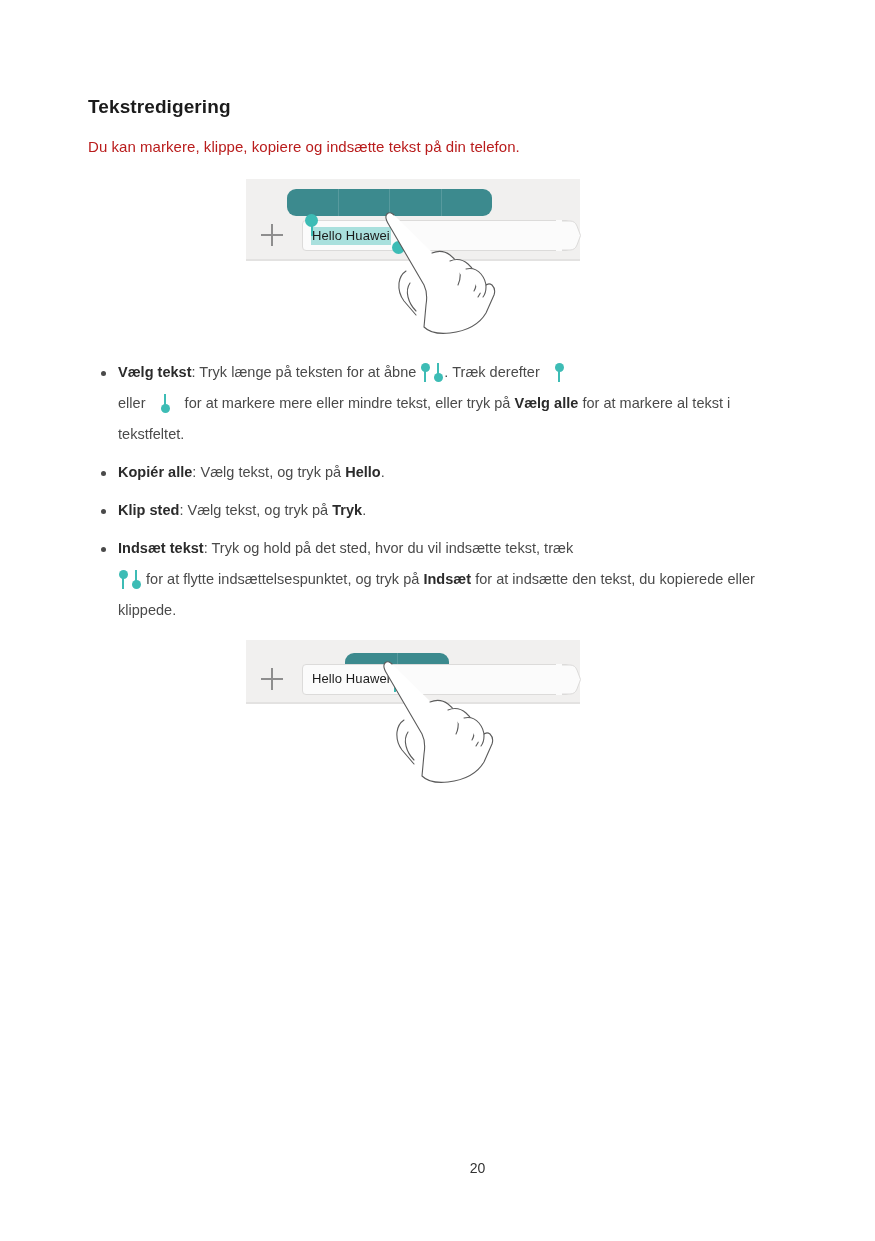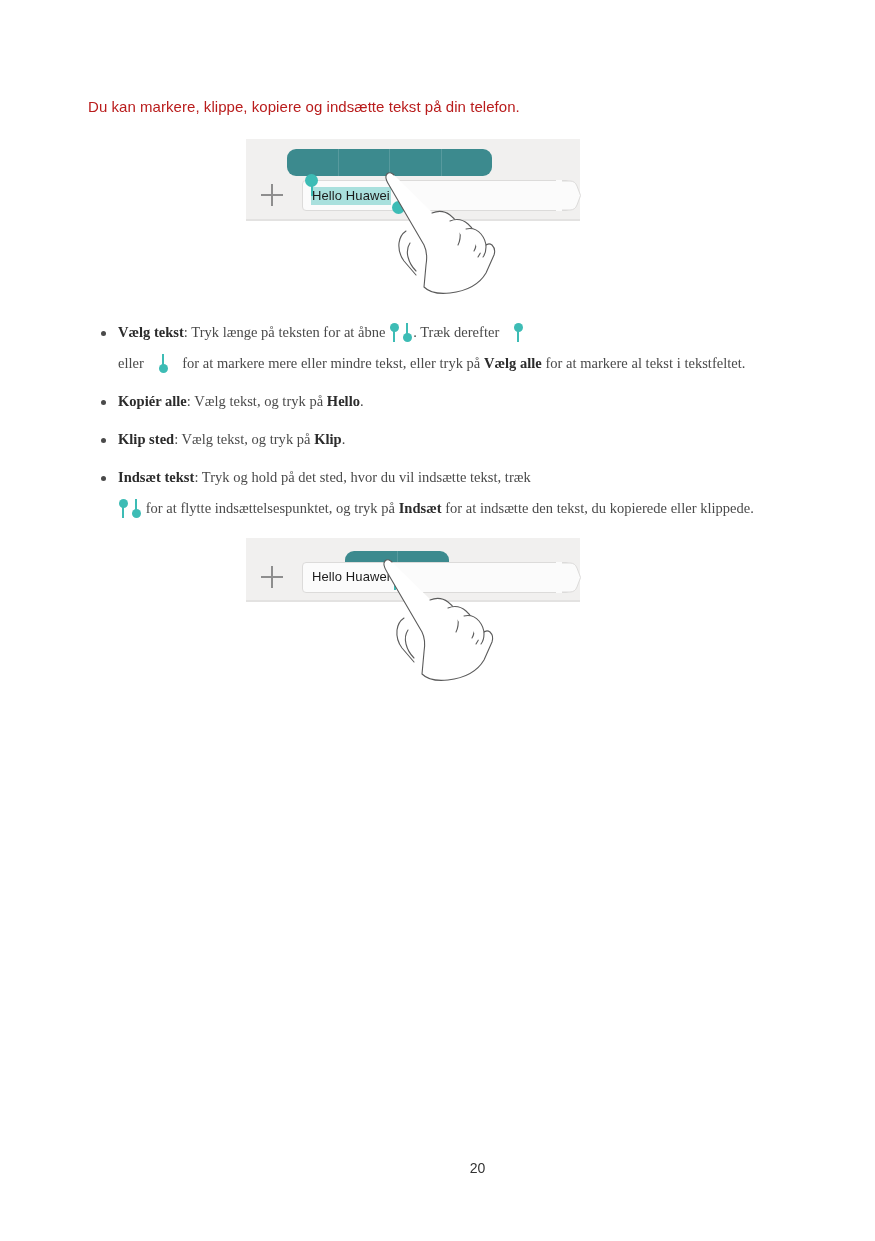--- a/index.html
+++ b/index.html
@@ -154,21 +154,20 @@
     padding: 0;
   }
   ul.bullets > li {
     position: relative;
     padding-left: 30px;
     font-size: 14.5px;
     line-height: 31px;
     color: #4a4a4a;
     margin-bottom: 7px;
     letter-spacing: 0.02px;
-    font-family: Liberation Serif, serif;
   }
   ul.bullets > li::before {
     content: "";
     position: absolute;
     left: 13px;
     top: 14px;
     width: 5px;
     height: 5px;
     border-radius: 50%;
     background: #4a4a4a;
@@ -220,20 +219,21 @@
     color: #333333;
     padding-left: 40px;
   }
 </style>
 </head>
 <body>
 
 <div class="page">
   <div class="content">
 
+    <h1 class="page-title">Tekstredigering</h1>
 
     <p class="intro">Du kan markere, klippe, kopiere og indsætte tekst på din telefon.</p>
 
     <div class="illus-wrap" style="margin-top:22px;">
       <div class="illus" style="height:160px;">
         <div class="illus-bg one"></div>
         <div class="bottom-rule" style="top:80px;"></div>
 
         <div class="menu-bar" style="left:41px; top:10px; width:205px; height:27px;">
           <div class="seg"></div>
@@ -275,21 +275,21 @@
 
       <li>
         <span class="b">Vælg tekst</span><span>: Tryk længe på teksten for at åbne </span><span class="icon-pair"><span class="icon-inline start"><span class="bead"></span><span class="stem"></span></span><span class="icon-inline end"><span class="stem"></span><span class="bead"></span></span></span><span>. Træk derefter </span><span class="spacer-wide"></span><span class="icon-inline start"><span class="bead"></span><span class="stem"></span></span><br><span>eller </span><span class="spacer-wide"></span><span class="icon-inline end"><span class="stem"></span><span class="bead"></span></span><span class="spacer-wide"></span><span> for at markere mere eller mindre tekst, eller tryk på </span><span class="b">Vælg alle</span><span> for at markere al tekst i tekstfeltet.</span>
       </li>
 
       <li>
         <span class="b">Kopiér alle</span><span>: Vælg tekst, og tryk på </span><span class="b">Hello</span><span>.</span>
       </li>
 
       <li>
-        <span class="b">Klip sted</span><span>: Vælg tekst, og tryk på </span><span class="b">Klip</span><span>.</span>
+        <span class="b">Klip sted</span><span>: Vælg tekst, og tryk på </span><span class="b">Tryk</span><span>.</span>
       </li>
 
       <li>
         <span class="b">Indsæt tekst</span><span>: Tryk og hold på det sted, hvor du vil indsætte tekst, træk </span><br><span class="icon-pair"><span class="icon-inline start"><span class="bead"></span><span class="stem"></span></span><span class="icon-inline end"><span class="stem"></span><span class="bead"></span></span></span><span> for at flytte indsættelsespunktet, og tryk på </span><span class="b">Indsæt</span><span> for at indsætte den tekst, du kopierede eller klippede.</span>
       </li>
     </ul>
 
     <div class="illus-wrap" style="margin-top:14px;">
       <div class="illus" style="height:160px;">
         <div class="illus-bg two"></div>

